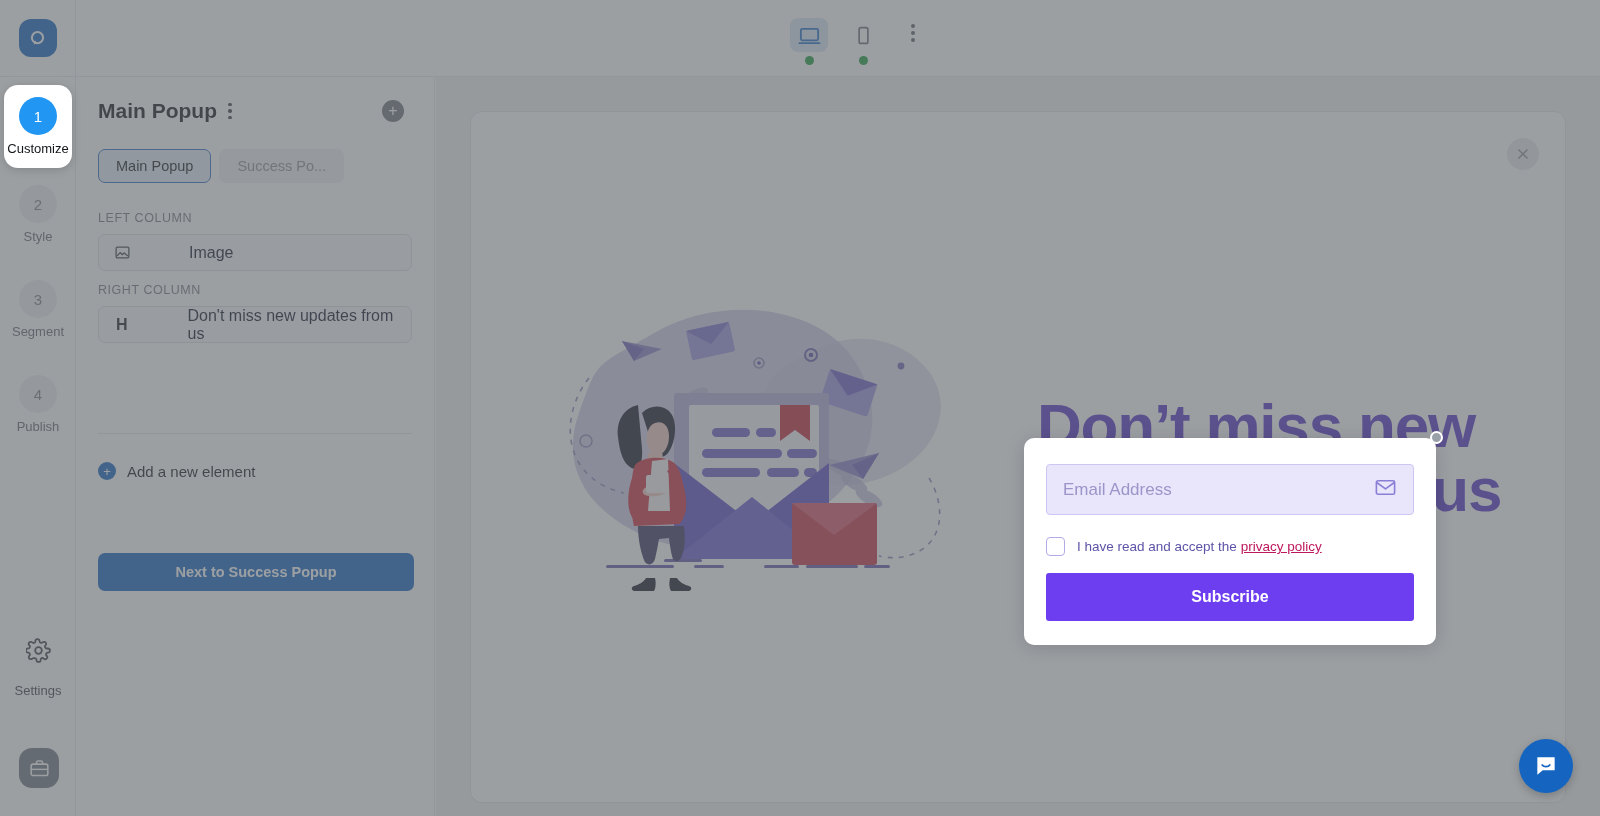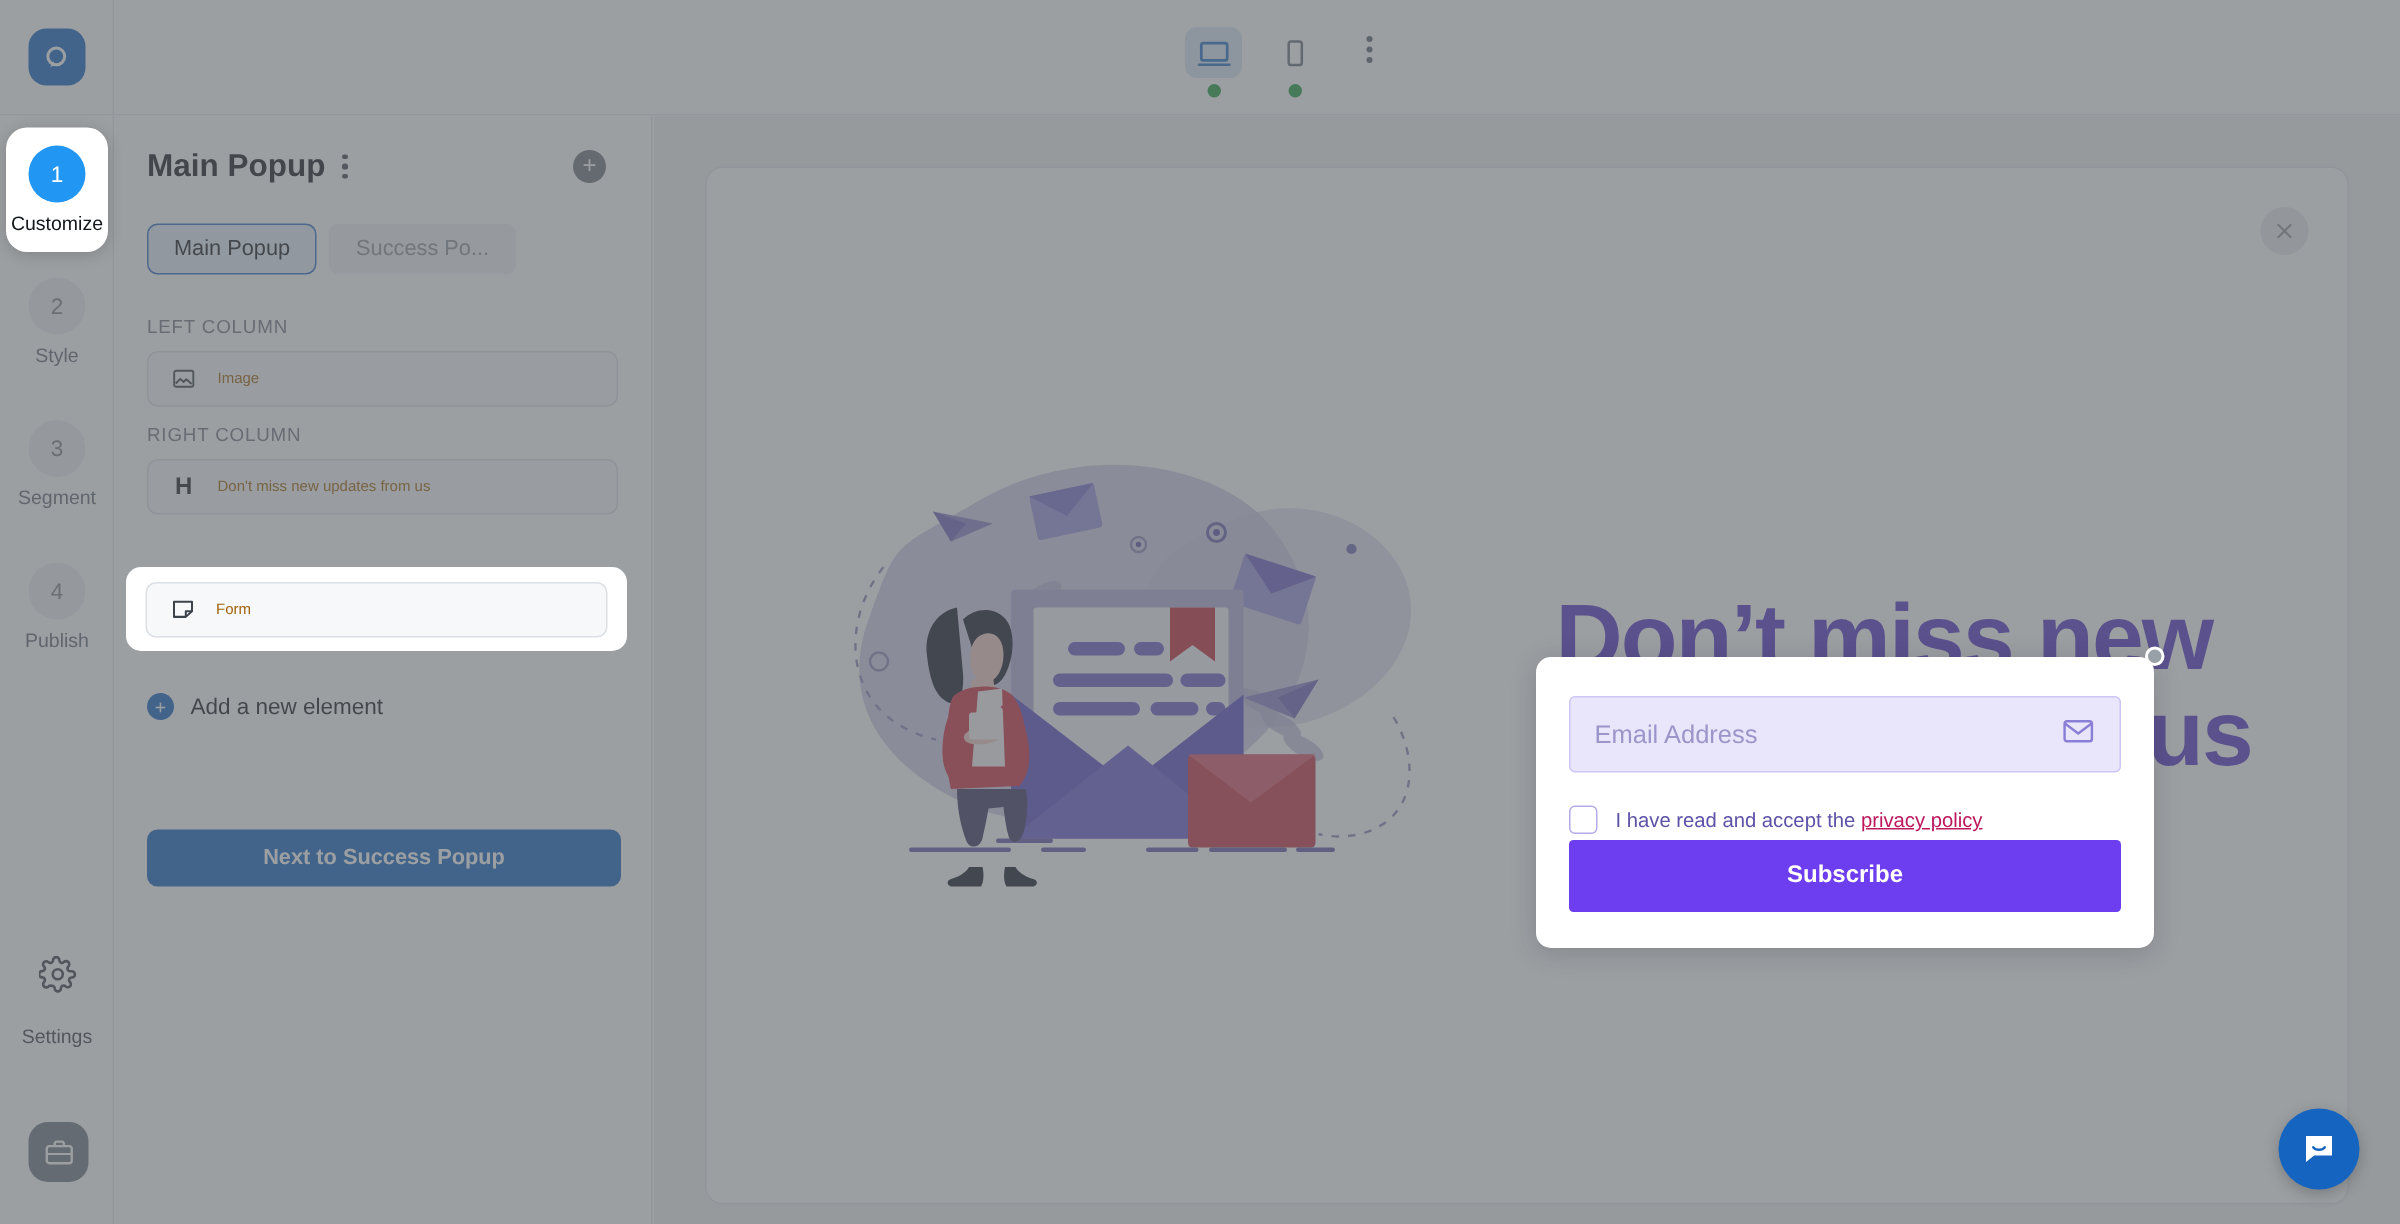--- a/index.html
+++ b/index.html
@@ -115,21 +115,21 @@
   .col-label {
     font-size: 12.5px; letter-spacing: .55px; color: #767c86; margin-top: 28px; margin-bottom: 9px;
   }
   .col-label.rc { margin-top: 12px; }
 
   .el-row {
     height: 37px; border: 1px solid #dcdfe3; border-radius: 7px; background: #f7f8f9;
     display: flex; align-items: center; gap: 13px; padding: 0 14px; cursor: pointer;
   }
   .el-row .el-ico { width: 19px; display: flex; align-items: center; justify-content: center; }
-  .el-row .el-text { font-size: 10px; color: #a16207; }
+  .el-row .el-text { font-size: 16px; color: #0f172a; margin-left: 44px; }
   .el-row .h-glyph { font-size: 16px; font-weight: 700; color: #1d2025; }
 
   .divider { height: 1px; background: #e4e6e9; margin: 34px 0 0; }
 
   .add-row {
     display: flex; align-items: center; gap: 11px; margin-top: 28px; cursor: pointer;
   }
   .add-plus {
     width: 18px; height: 18px; border-radius: 50%; background: #1565c0; color: #fff;
     display: flex; align-items: center; justify-content: center; font-size: 13px; line-height: 1;
@@ -177,21 +177,21 @@
   .email-field {
     height: 51px; background: #e9e6fb; border: 1px solid #cdc6f5; border-radius: 4px;
     display: flex; align-items: center; padding: 0 16px; cursor: text;
   }
   .email-field .ph { flex: 1; font-size: 17px; color: #9c95c9; }
   .privacy-row { display: flex; align-items: center; gap: 12px; margin-top: 22px; }
   .chk { width: 19px; height: 19px; border: 1px solid #b3abe8; border-radius: 4px; background:#fff; cursor: pointer; }
   .privacy-text { font-size: 13.5px; color: #5c52a8; }
   .privacy-text a { color: #be185d; text-decoration: underline; }
   .subscribe-btn {
-    margin-top: 4px; width: 100%; height: 48px; background: #6d3df0; color: #ffffff;
+    margin-top: 17px; width: 100%; height: 48px; background: #6d3df0; color: #ffffff;
     border: none; border-radius: 3px; font-size: 16px; font-weight: 700; cursor: pointer;
     font-family: "Liberation Sans", sans-serif;
   }
 
   
   .chat-bubble {
     position: absolute; right: 27px; bottom: 23px; width: 54px; height: 54px; border-radius: 50%;
     background: #1565c0; display: flex; align-items: center; justify-content: center;
     box-shadow: 0 3px 10px rgba(0,0,0,.22); cursor: pointer; z-index: 70;
   }
@@ -439,31 +439,20 @@
     <div class="chat-bubble">
       <svg width="26" height="26" viewBox="0 0 24 24">
         <path d="M4 4h16v12H9l-5 4z" fill="#ffffff"></path>
         <path d="M8.5 11c1.4 2 5.6 2 7 0" fill="none" stroke="#1565c0" stroke-width="1.6" stroke-linecap="round"></path>
       </svg>
     </div>
   </div>
 
   <div class="dim"></div>
 
-  <div class="spotlight">
-    <div class="el-row">
-      <span class="el-ico">
-        <svg width="18" height="18" viewBox="0 0 24 24" fill="none" stroke="#3d434b" stroke-width="1.8">
-          <path d="M4 5.5h16v8.5l-5.5 5H4z" stroke-linejoin="round"></path>
-          <path d="M20 14h-5.5v5" stroke-linejoin="round"></path>
-        </svg>
-      </span>
-      <span class="el-text">Form</span>
-    </div>
-  </div>
 
   <div class="form-card" style="position:absolute; left:1024px; top:438px; width:412px; z-index:56;">
     <span class="form-dot"></span>
     <div class="email-field">
       <span class="ph">Email Address</span>
       <span>
         <svg width="23" height="23" viewBox="0 0 24 24" fill="none" stroke="#8a7fd6" stroke-width="1.7">
           <rect x="2.5" y="5" width="19" height="14" rx="1.6"></rect>
           <path d="M2.5 6.5L12 13.5l9.5-7" stroke-linejoin="round"></path>
         </svg>

